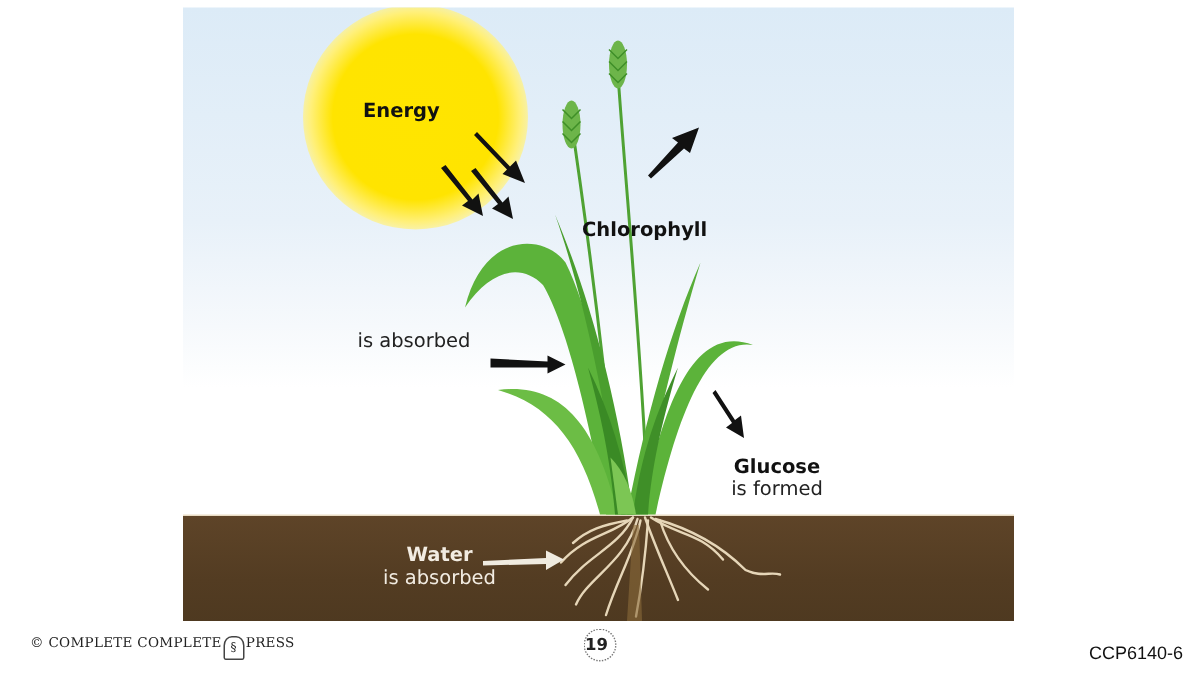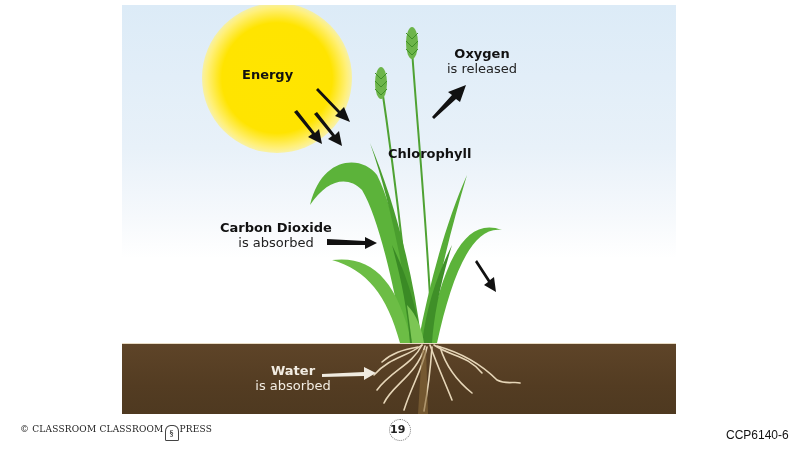--- a/index.html
+++ b/index.html
@@ -78,34 +78,33 @@
       <polygon points="310,112 330,90 326,87 344,80 338,97 334,94 312,114"></polygon>
       <polygon points="205,234 243,236 243,232 255,238 243,244 243,240 205,240"></polygon>
       <polygon points="355,255 368,275 372,272 374,287 362,280 366,277 353,257"></polygon>
     </g>
     <polygon fill="#f0ebe0" points="200,369 242,367 242,362 254,368 242,375 242,371 200,372"></polygon>
   </svg>
 
   <div class="lbl" style="left:120px; top:62px;">
     <span class="b">Energy</span>
   </div>
-  <div class="lbl" style="left:318px; top:41px; width:84px;">
-    <span class="b">Oxygen</span>
-    <span class="n">is released</span>
-  </div>
   <div class="lbl" style="left:266px; top:141px;">
     <span class="b">Chlorophyll</span>
   </div>
   <div class="lbl" style="left:92px; top:215px; width:124px;">
-    <span class="b">Carbon Dioxide</span>
     <span class="n">is absorbed</span>
+  </div>
+  <div class="lbl" style="left:356px; top:299px; width:80px;">
+    <span class="b">Glucose</span>
+    <span class="n">is formed</span>
   </div>
   <div class="lbl white" style="left:126px; top:358px; width:90px;">
     <span class="b">Water</span>
     <span class="n">is absorbed</span>
   </div>
 </div>
 
 <div class="footer-left">
-  <span>© CLASSROOM CLASSROOM</span><span class="pressmark">§</span><span>PRESS</span>
+  <span>© COMPLETE COMPLETE</span><span class="pressmark">§</span><span>PRESS</span>
 </div>
 <div class="page-num">19</div>
 <div class="footer-right">CCP6140-6</div>
 
 </body></html>

